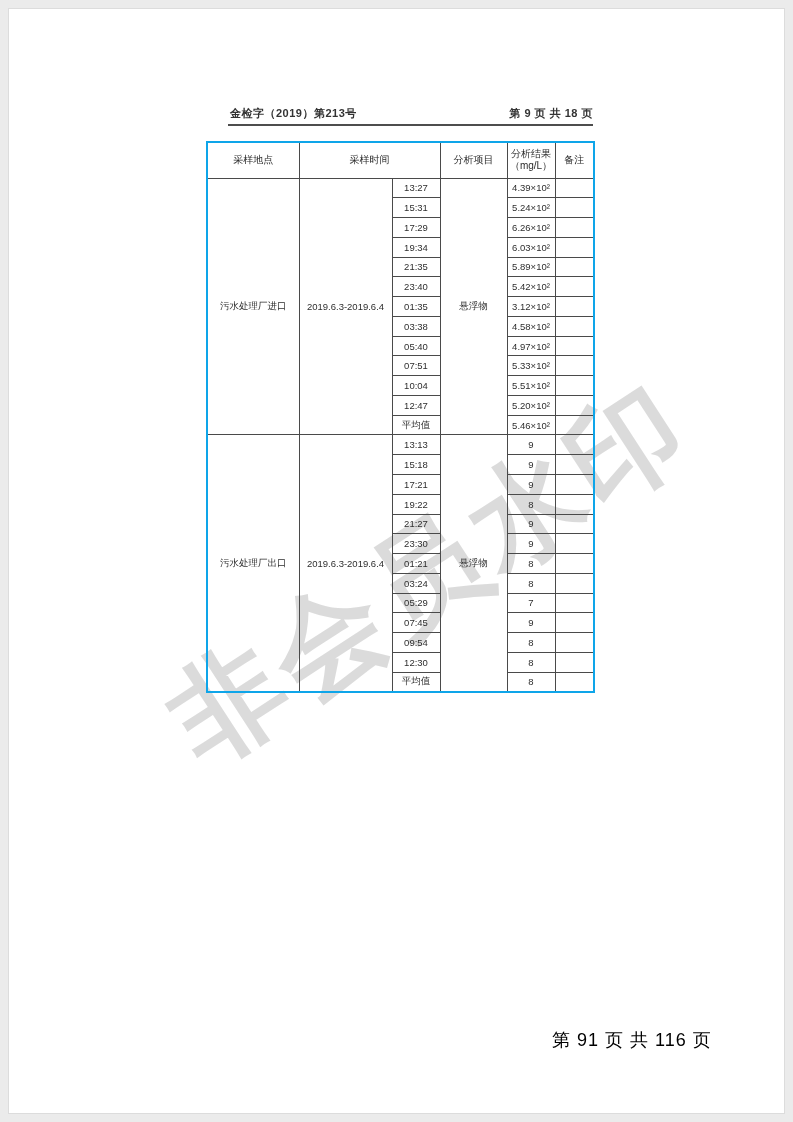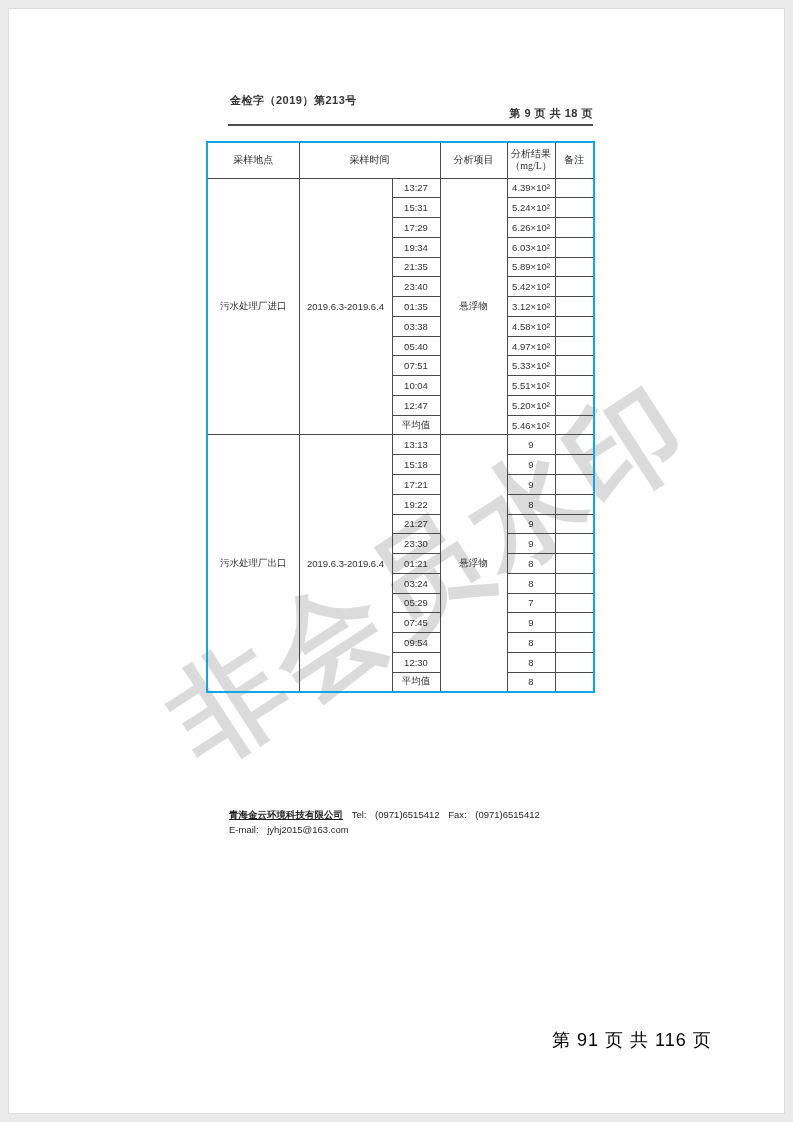--- a/index.html
+++ b/index.html
@@ -11,42 +11,42 @@
   .page{
     position:absolute;left:8px;top:8px;right:8px;bottom:8px;
     background:#ffffff;border:1px solid #dcdcdc;
   }
   
   .doc-header{
     position:absolute;left:219px;top:94px;width:365px;height:21px;
     border-bottom:2px solid #4d4d4d;
     font-size:11px;color:#333;font-weight:bold;letter-spacing:0.5px;
   }
-  .doc-number{position:absolute;left:2px;bottom:16px;}
+  .doc-number{position:absolute;left:2px;bottom:3px;}
   .page-info{position:absolute;right:0;bottom:3px;margin-top:31px;}
   
   table.sample{
     position:absolute;left:197px;top:132px;
     border-collapse:collapse;table-layout:fixed;
     width:387px;
     font-size:9.5px;color:#2e2e2e;
     border:2px solid #0ea5e9;
   }
   table.sample th,table.sample td{
     border:1px solid #4a4a4a;
     text-align:center;vertical-align:middle;
     padding:0;overflow:hidden;
     font-weight:normal;
   }
   table.sample thead tr{height:36px;}
   table.sample tbody tr{height:19.77px;}
   table.sample thead th{font-size:10px;color:#2b2b2b;}
   .col-loc{width:92px;} .col-date{width:93px;} .col-time{width:48px;}
   .col-item{width:67px;} .col-result{width:48px;} .col-remark{width:39px;}
-  .hdr-2line div{line-height:12px;font-family:Liberation Serif, serif;}
+  .hdr-2line div{line-height:12px;}
   
   .watermark{
     position:absolute;left:128px;top:498px;width:560px;
     transform:rotate(-33deg);transform-origin:center center;
     font-size:112px;font-weight:bold;letter-spacing:6px;white-space:nowrap;
     color:rgba(150,150,150,0.34);
     pointer-events:none;user-select:none;
   }
   
   .doc-footer{
@@ -228,29 +228,16 @@
           <td></td>
         </tr>
         <tr>
           <td>平均值</td>
           <td>8</td>
           <td></td>
         </tr>
       </tbody>
   </table>
 
-  <div class="doc-footer">
-    <div>
-      <span class="company">青海金云环境科技有限公司</span>
-      <span class="contact-label">Tel:</span>
-      <span class="contact-value">(0971)6515412</span>
-      <span class="contact-label">Fax:</span>
-      <span class="contact-value">(0971)6515412</span>
-    </div>
-    <div>
-      <span>E-mail:</span>
-      <span class="contact-value">jyhj2015@163.com</span>
-    </div>
-  </div>
 
 </div>
 
 <div class="viewer-footer">第 91 页 共 116 页</div>
 
 </body></html>

